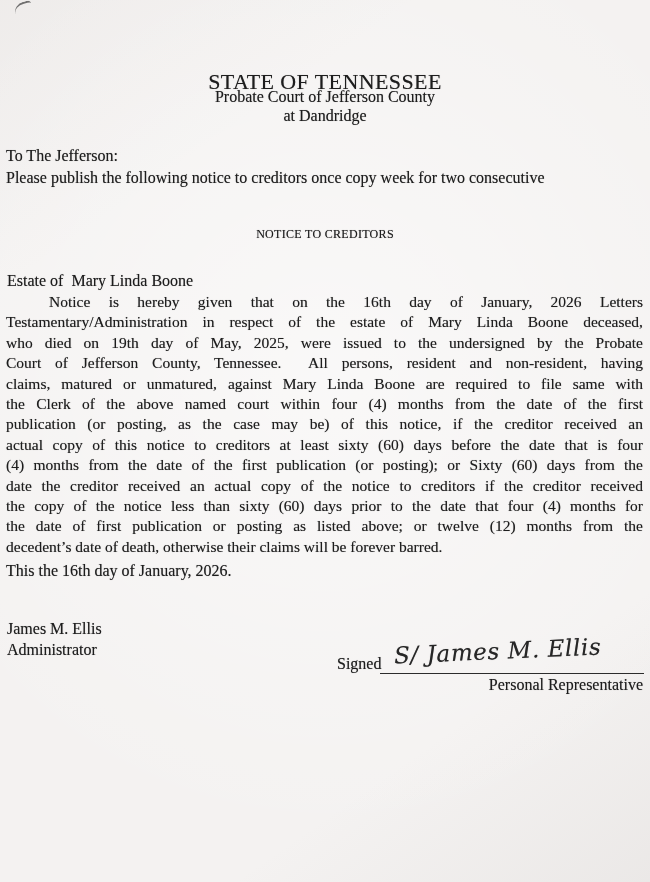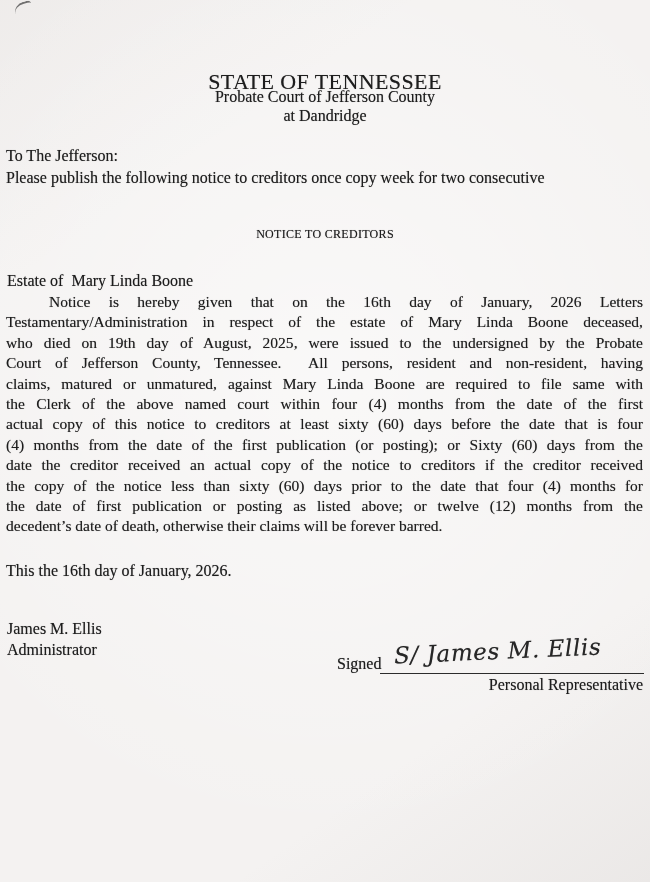--- a/index.html
+++ b/index.html
@@ -75,24 +75,25 @@
     <div>Please publish the following notice to creditors once copy week for two consecutive</div>
   </div>
 
   <div class="abs center title">NOTICE TO CREDITORS</div>
 
   <div class="abs estate"><span>Estate of &nbsp;</span><span class="b">Mary Linda Boone</span></div>
 
   <div class="abs body">
       <div class="rl indent"><span>Notice is hereby given that on the 16th day of January, 2026 Letters</span></div>
       <div class="rl"><span>Testamentary/Administration in respect of the estate of </span><span class="b">Mary Linda Boone</span><span> deceased,</span></div>
-      <div class="rl"><span>who died on </span><span class="b">19th day of August, 2025</span><span>, were issued to the undersigned by the Probate</span></div>
+      <div class="rl"><span>who died on </span><span class="b">19th day of May, 2025</span><span>, were issued to the undersigned by the Probate</span></div>
       <div class="rl"><span>Court of Jefferson County, Tennessee.&nbsp; All persons, resident and non-resident, having</span></div>
       <div class="rl"><span>claims, matured or unmatured, against </span><span class="b">Mary Linda Boone</span><span> are required to file same with</span></div>
       <div class="rl"><span>the Clerk of the above named court within four (4) months from the date of the first</span></div>
+      <div class="rl"><span>publication (or posting, as the case may be) of this notice, if the creditor received an</span></div>
       <div class="rl"><span>actual copy of this notice to creditors at least sixty (60) days before the date that is four</span></div>
       <div class="rl"><span>(4) months from the date of the first publication (or posting); or Sixty (60) days from the</span></div>
       <div class="rl"><span>date the creditor received an actual copy of the notice to creditors if the creditor received</span></div>
       <div class="rl"><span>the copy of the notice less than sixty (60) days prior to the date that four (4) months for</span></div>
       <div class="rl"><span>the date of first publication or posting as listed above; or twelve (12) months from the</span></div>
       <div class="rl last"><span>decedent’s date of death, otherwise their claims will be forever barred.</span></div>
     </div>
 
   <div class="abs dated">This the 16th day of January, 2026.</div>
 

